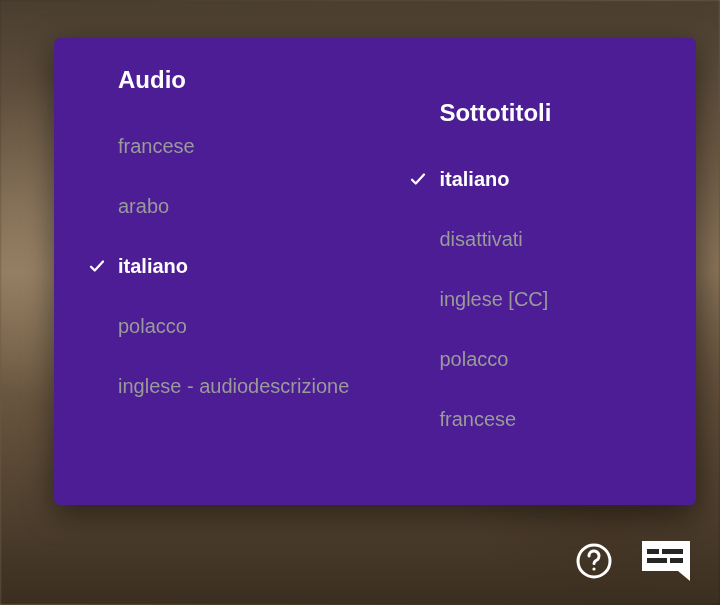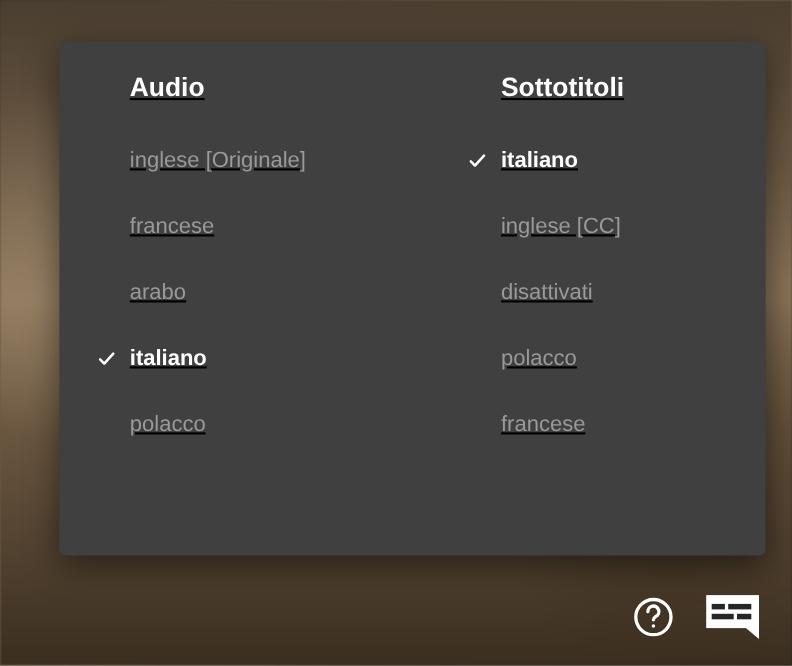--- a/index.html
+++ b/index.html
@@ -19,34 +19,33 @@
         radial-gradient(ellipse 300px 400px at 85% 70%, rgba(60,45,30,0.6), transparent 55%),
         linear-gradient(180deg, #4a3e30 0%, #6b5843 25%, #8c755a 45%, #6a5640 65%, #3a2e20 100%);
       filter: blur(1px);
     }
     .panel {
       position: absolute;
       top: 38px;
       left: 54px;
       right: 24px;
       bottom: 100px;
-      background: #404040;
+      background: #4c1d95;
       border-radius: 6px;
       padding: 28px 34px 18px 34px;
       display: flex;
-      gap: 16px;
+      gap: 0;
       box-shadow: 0 8px 30px rgba(0,0,0,0.5);
-      text-decoration: underline;
     }
     .col {
       display: flex;
       flex-direction: column;
     }
     .col-audio { flex: 0 0 56%; }
-    .col-sub { flex: 1; }
+    .col-sub { flex: 1; margin-top: 33px; }
     .col-title {
       color: #ffffff;
       font-size: 24px;
       font-weight: 700;
       margin-bottom: 22px;
       padding-left: 30px;
     }
     .option {
       display: flex;
       align-items: center;
@@ -95,63 +94,63 @@
 
 <div class="video-bg"></div>
 
 <div class="panel">
 
   <div class="col col-audio">
     <div class="col-title">Audio</div>
     <div id="audio-options">
         <div class="option">
           <span class="check"></span>
-          <span class="label">inglese [Originale]</span>
-        </div>
-        <div class="option">
-          <span class="check"></span>
           <span class="label">francese</span>
         </div>
         <div class="option">
           <span class="check"></span>
           <span class="label">arabo</span>
         </div>
         <div class="option selected">
           <span class="check">
             <svg width="18" height="18" viewBox="0 0 24 24" fill="none" stroke="#ffffff" stroke-width="3" stroke-linecap="round" stroke-linejoin="round">
               <polyline points="4 13 9 18 20 6"></polyline>
             </svg>
           </span>
           <span class="label">italiano</span>
         </div>
         <div class="option">
           <span class="check"></span>
           <span class="label">polacco</span>
         </div>
+        <div class="option">
+          <span class="check"></span>
+          <span class="label">inglese - audiodescrizione</span>
+        </div>
       </div>
   </div>
 
   <div class="col col-sub">
     <div class="col-title">Sottotitoli</div>
     <div id="subtitle-options">
         <div class="option selected">
           <span class="check">
             <svg width="18" height="18" viewBox="0 0 24 24" fill="none" stroke="#ffffff" stroke-width="3" stroke-linecap="round" stroke-linejoin="round">
               <polyline points="4 13 9 18 20 6"></polyline>
             </svg>
           </span>
           <span class="label">italiano</span>
         </div>
         <div class="option">
           <span class="check"></span>
-          <span class="label">inglese [CC]</span>
+          <span class="label">disattivati</span>
         </div>
         <div class="option">
           <span class="check"></span>
-          <span class="label">disattivati</span>
+          <span class="label">inglese [CC]</span>
         </div>
         <div class="option">
           <span class="check"></span>
           <span class="label">polacco</span>
         </div>
         <div class="option">
           <span class="check"></span>
           <span class="label">francese</span>
         </div>
       </div>

